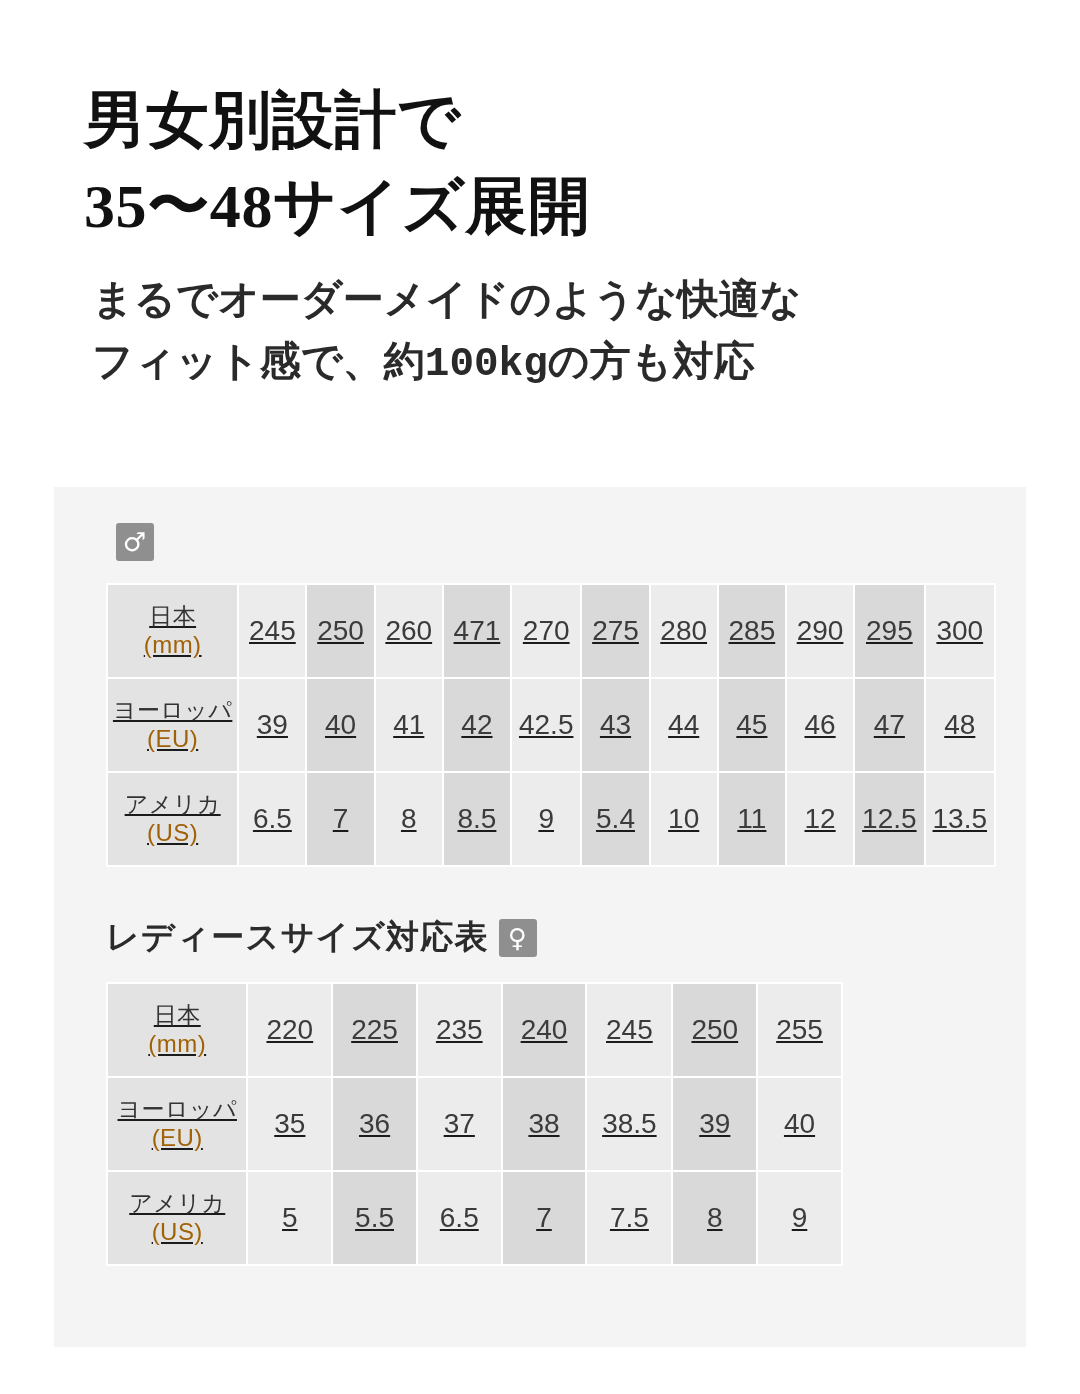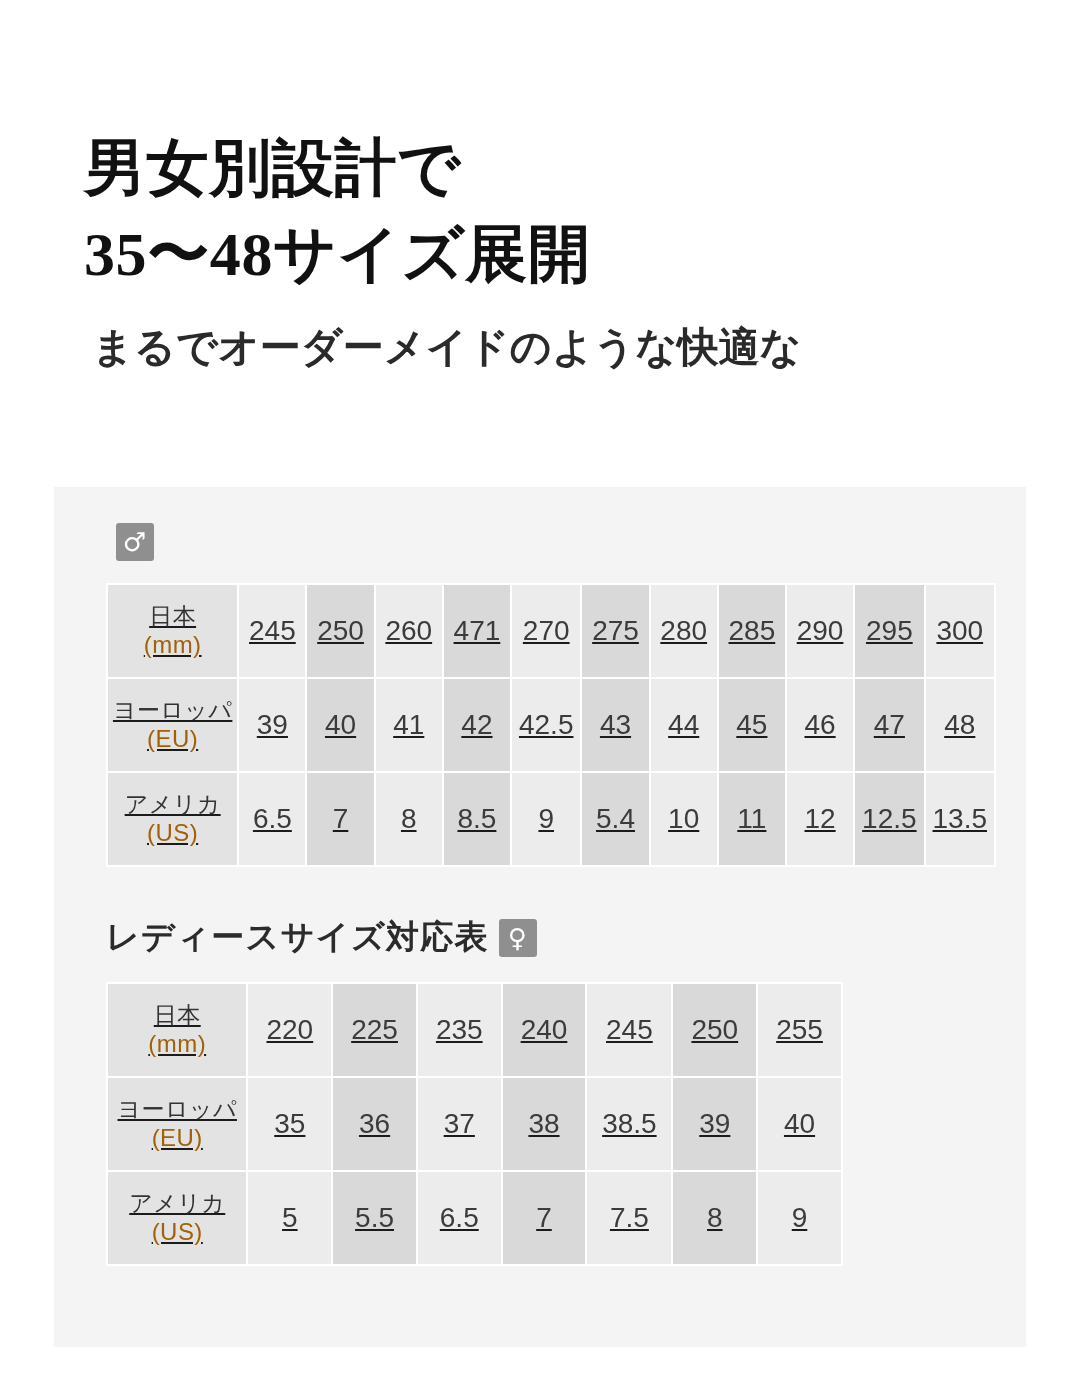--- a/index.html
+++ b/index.html
@@ -12,21 +12,20 @@
     height: 1394px;
     font-family: "Liberation Sans", "DejaVu Sans", sans-serif;
     color: #1b1b1b;
     position: relative;
     overflow: hidden;
   }
 
   
   .headline-wrap {
     padding: 78px 0 0 84px;
-    margin-top: 48px;
   }
   .headline {
     font-family: "Liberation Serif", "DejaVu Serif", serif;
     font-weight: bold;
     font-size: 62px;
     line-height: 1.38;
     letter-spacing: 0.01em;
     color: #111111;
     margin: 0;
   }
@@ -128,20 +127,21 @@
 </head>
 <body>
 
 <div class="headline-wrap">
   <h1 class="headline">
     <span class="line">男女別設計で</span>
     <span class="line">35〜48サイズ展開</span>
   </h1>
   <p class="subhead">
     <span class="line">まるでオーダーメイドのような快適な</span>
+    <span class="line">フィット感で、約100kgの方も対応</span>
   </p>
 </div>
 
 <div class="panel">
 
   <div class="section-title">
     <span class="gender-badge">♂</span>
   </div>
 
   <table class="size-table men">

